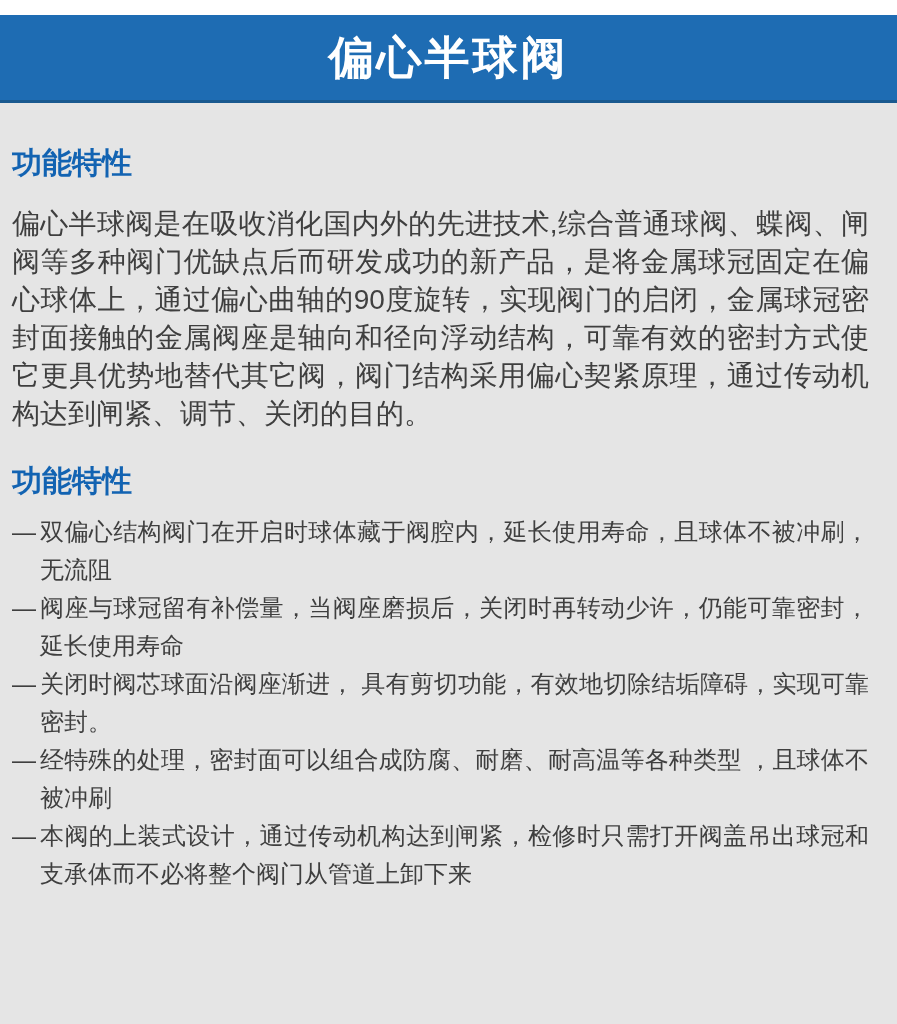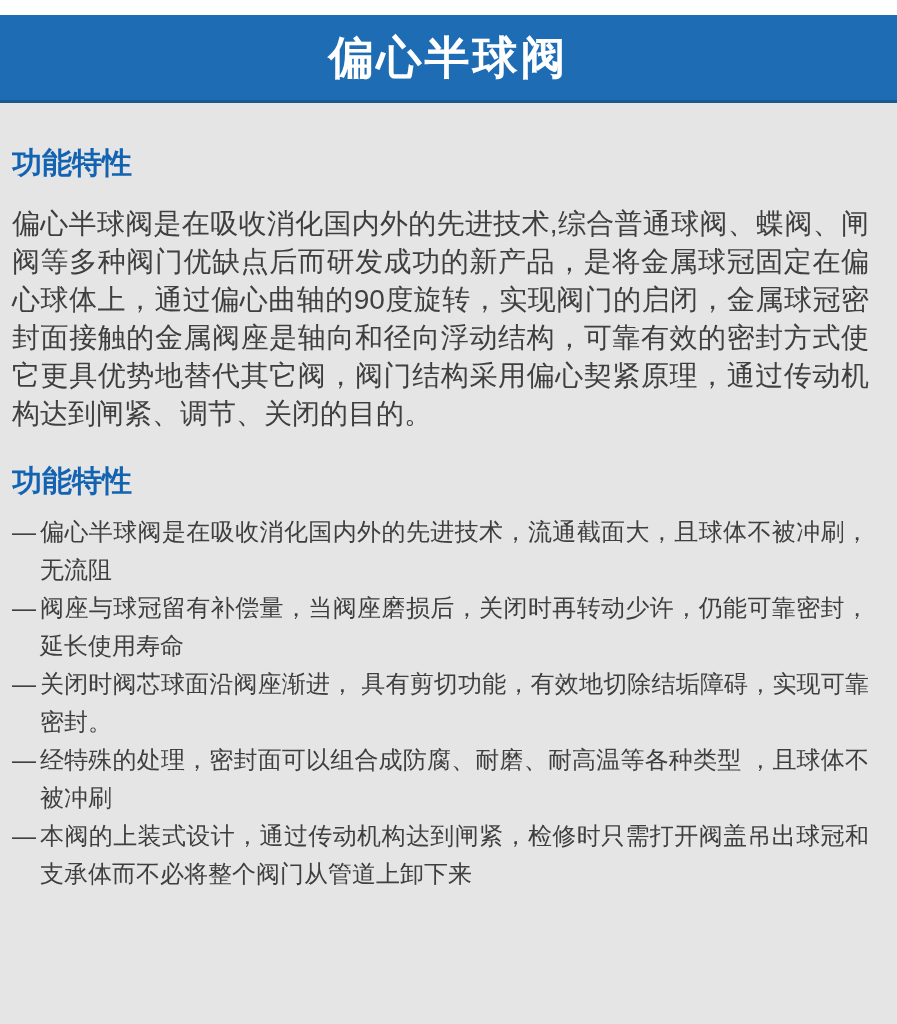--- a/index.html
+++ b/index.html
@@ -93,21 +93,21 @@
     <section>
       <h2 class="sec-heading heading-features">功能特性</h2>
       <p class="body-para features-para">偏心半球阀是在吸收消化国内外的先进技术,综合普通球阀、蝶阀、闸阀等多种阀门优缺点后而研发成功的新产品，是将金属球冠固定在偏心球体上，通过偏心曲轴的90度旋转，实现阀门的启闭，金属球冠密封面接触的金属阀座是轴向和径向浮动结构，可靠有效的密封方式使它更具优势地替代其它阀，阀门结构采用偏心契紧原理，通过传动机构达到闸紧、调节、关闭的目的。</p>
     </section>
 
     <section>
       <h2 class="sec-heading heading-points">功能特性</h2>
       <ul class="points-list">
         <li class="point-item">
           <span class="point-dash">—</span>
-          <span class="point-text">偏心半球阀是在吸收消化国内外的先进技术，流通截面大，且球体不被冲刷，无流阻</span>
+          <span class="point-text">双偏心结构阀门在开启时球体藏于阀腔内，延长使用寿命，且球体不被冲刷，无流阻</span>
         </li>
         <li class="point-item">
           <span class="point-dash">—</span>
           <span class="point-text">阀座与球冠留有补偿量，当阀座磨损后，关闭时再转动少许，仍能可靠密封，延长使用寿命</span>
         </li>
         <li class="point-item">
           <span class="point-dash">—</span>
           <span class="point-text">关闭时阀芯球面沿阀座渐进， 具有剪切功能，有效地切除结垢障碍，实现可靠密封。</span>
         </li>
         <li class="point-item">

